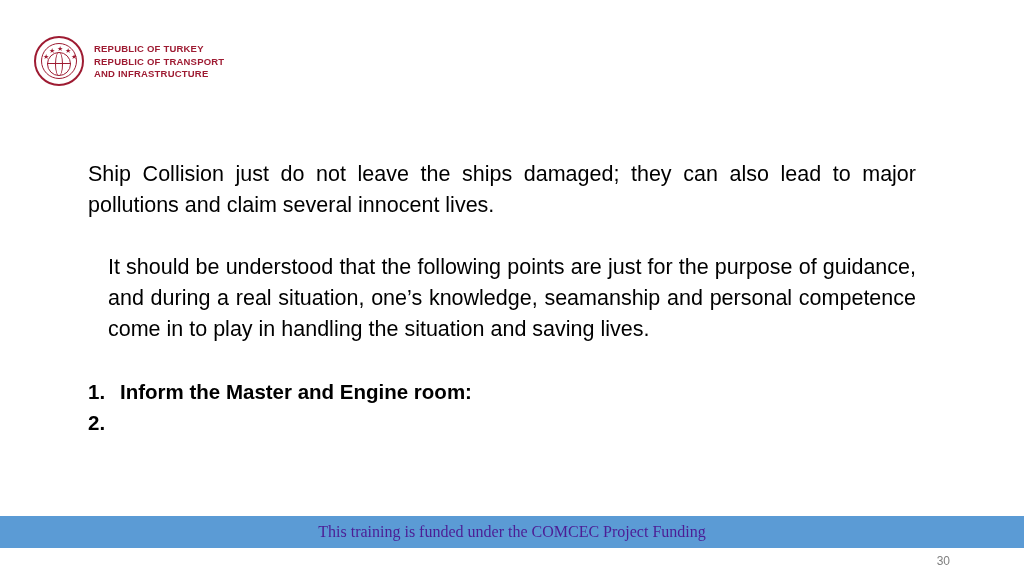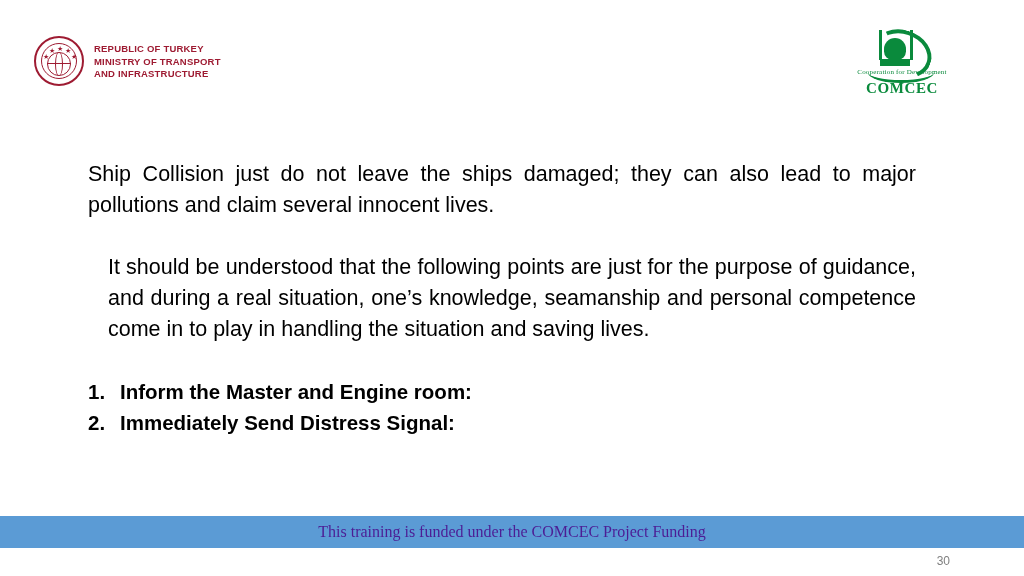--- a/index.html
+++ b/index.html
@@ -233,50 +233,37 @@
       <div class="globe-h"></div>
       <div class="globe-v"></div>
       <span class="star" style="left:23px; top:9px;">★</span>
       <span class="star" style="left:15px; top:11px;">★</span>
       <span class="star" style="left:31px; top:11px;">★</span>
       <span class="star" style="left:9px; top:17px;">★</span>
       <span class="star" style="left:37px; top:17px;">★</span>
     </div>
     <div class="ministry-text">
       <div>REPUBLIC OF TURKEY</div>
-      <div>MINISTRY OF TRANSPORT</div>
+      <div>REPUBLIC OF TRANSPORT</div>
       <div>AND INFRASTRUCTURE</div>
     </div>
   </div>
 
-  <div class="logo-right">
-    <div class="comcec-mark">
-      <div class="arc"></div>
-      <div class="min1"></div>
-      <div class="min2"></div>
-      <div class="dome"></div>
-      <div class="base"></div>
-      <div class="swoosh"></div>
-    </div>
-    <div class="comcec-caption">Cooperation for Development</div>
-    <div class="comcec-label">COMCEC</div>
-  </div>
 
   <div class="content">
     <p class="para p1">Ship Collision just do not leave the ships damaged; they can also lead to major pollutions and claim several innocent lives.</p>
     <p class="para p2">It should be understood that the following points are just for the purpose of guidance, and during a real situation, one’s knowledge, seamanship and personal competence come in to play in handling the situation and saving lives.</p>
 
     <div class="numbered">
       <div class="item">
         <span class="num">1.</span>
         <span class="txt">Inform the Master and Engine room:</span>
       </div>
       <div class="item">
         <span class="num">2.</span>
-        <span class="txt">Immediately Send Distress Signal:</span>
       </div>
     </div>
   </div>
 
   <div class="footer-bar">
     <span class="footer-text">This training is funded under the COMCEC Project Funding</span>
   </div>
   <div class="slide-number">30</div>
 
 </div>

